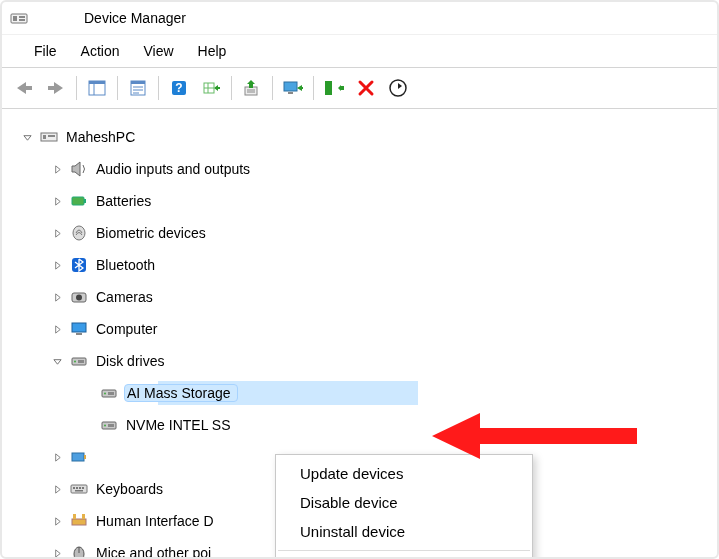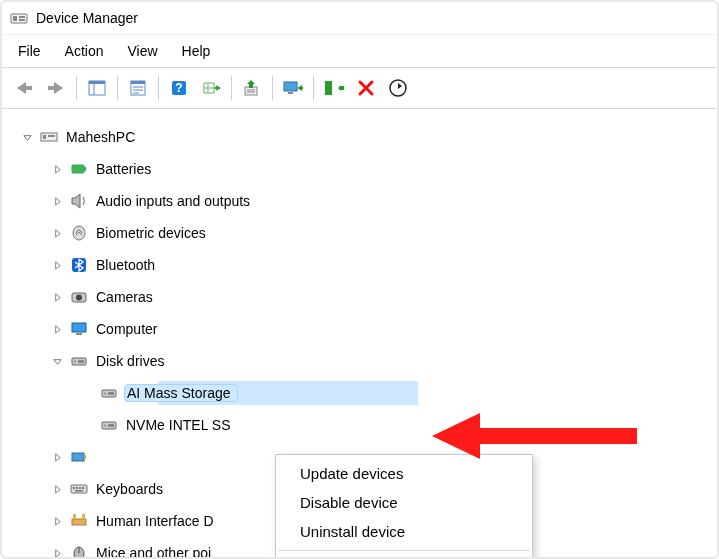--- a/index.html
+++ b/index.html
@@ -9,24 +9,24 @@
     --menubar-border:#d4d4d4;
     --selection:#cde8ff;
     --arrow:#ff1a1a;
     --icon-muted:#555;
   }
   html,body{margin:0;padding:0;font-family:"Segoe UI",Arial,sans-serif;font-size:14px;color:var(--text);background:#fff;}
   .window{width:719px;height:559px;box-sizing:border-box;border:2px solid #e8e8e8;border-radius:6px;overflow:hidden;position:relative;background:#fff;}
   
   .titlebar{display:flex;align-items:center;height:32px;padding:0 8px;gap:8px;}
   .titlebar .app-icon{width:18px;height:18px;display:flex;align-items:center;justify-content:center;}
-  .titlebar .title{font-size:14px;}
+  .titlebar .title{font-size:14px;margin-left:48px;}
   .sep-line{height:1px;background:#f0f0f0;}
   
-  .menubar{display:flex;gap:0;padding:2px 4px;height:28px;align-items:center;border-bottom:1px solid var(--menubar-border);}
+  .menubar{display:flex;gap:0;padding:2px 20px;height:28px;align-items:center;border-bottom:1px solid var(--menubar-border);}
   .menubar .menu{padding:4px 12px;}
   
   .toolbar{display:flex;align-items:center;height:36px;padding:2px 6px;gap:0;border-bottom:1px solid var(--menubar-border);}
   .tb-btn{width:28px;height:28px;display:flex;align-items:center;justify-content:center;margin:0 1px;border:1px solid transparent;border-radius:2px;}
   .tb-sep{width:1px;height:24px;background:#d0d0d0;margin:0 4px;}
   svg{display:block;}
   
   .tree-area{position:relative;padding:8px 0 0 6px;height:calc(559px - 32px - 1px - 28px - 36px - 4px);overflow:hidden;}
   .tree ul{list-style:none;margin:0;padding:0 0 0 22px;}
   .tree > ul{padding-left:4px;}
@@ -174,41 +174,41 @@
           <ul>
             <li>
                 <div class="row">
               <span class="expander">
                     <svg viewBox="0 0 10 10">
                       <path d="M3 1 L3 9 L8 5 Z" fill="none" stroke="#777"></path>
                     </svg>
                   </span>
               <span class="node-icon">
                     <svg viewBox="0 0 18 18">
+                      <path d="M2 6 h3 l5 -4 v14 l-5 -4 h-3 z" fill="#bbb" stroke="#666"></path>
+                      <path d="M13 5 q3 4 0 8" fill="none" stroke="#666"></path>
+                    </svg>
+                  </span>
+              <span class="node-label">Audio inputs and outputs</span>
+            </div>
+              </li>
+            <li>
+                <div class="row">
+              <span class="expander">
+                    <svg viewBox="0 0 10 10">
+                      <path d="M3 1 L3 9 L8 5 Z" fill="none" stroke="#777"></path>
+                    </svg>
+                  </span>
+              <span class="node-icon">
+                    <svg viewBox="0 0 18 18">
                       <rect x="2" y="5" width="12" height="8" rx="1" fill="#4db04d" stroke="#2a7"></rect>
                       <rect x="14" y="7" width="2" height="4" fill="#2a7"></rect>
                     </svg>
                   </span>
               <span class="node-label">Batteries</span>
-            </div>
-              </li>
-            <li>
-                <div class="row">
-              <span class="expander">
-                    <svg viewBox="0 0 10 10">
-                      <path d="M3 1 L3 9 L8 5 Z" fill="none" stroke="#777"></path>
-                    </svg>
-                  </span>
-              <span class="node-icon">
-                    <svg viewBox="0 0 18 18">
-                      <path d="M2 6 h3 l5 -4 v14 l-5 -4 h-3 z" fill="#bbb" stroke="#666"></path>
-                      <path d="M13 5 q3 4 0 8" fill="none" stroke="#666"></path>
-                    </svg>
-                  </span>
-              <span class="node-label">Audio inputs and outputs</span>
             </div>
               </li>
             <li>
                 <div class="row">
               <span class="expander">
                     <svg viewBox="0 0 10 10">
                       <path d="M3 1 L3 9 L8 5 Z" fill="none" stroke="#777"></path>
                     </svg>
                   </span>
               <span class="node-icon">

